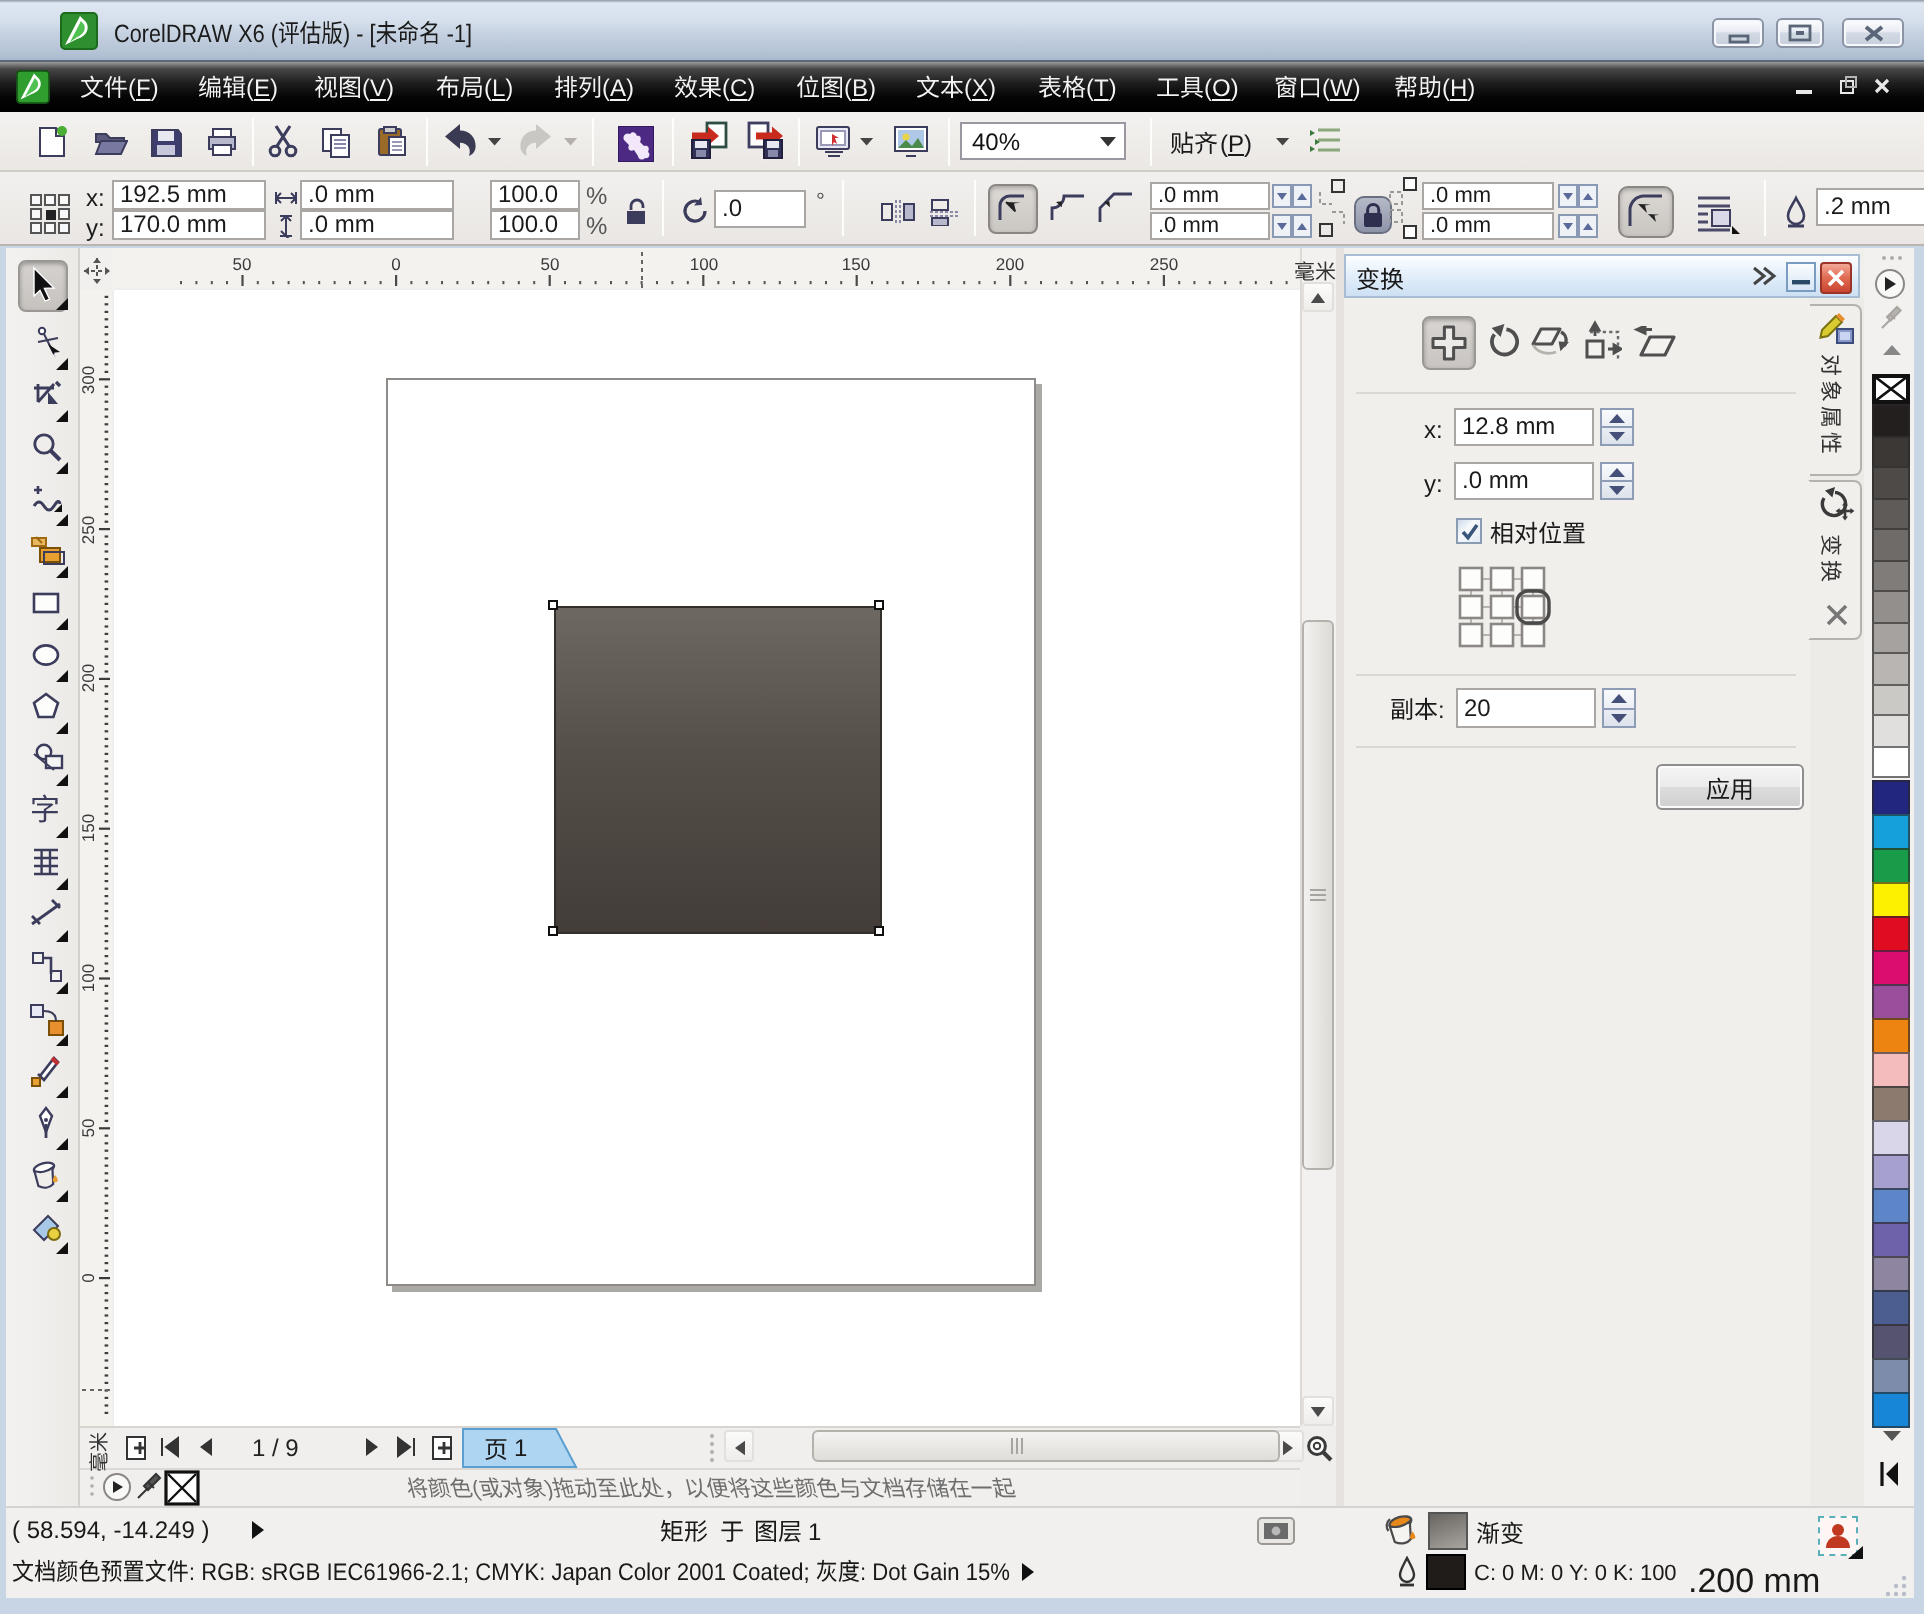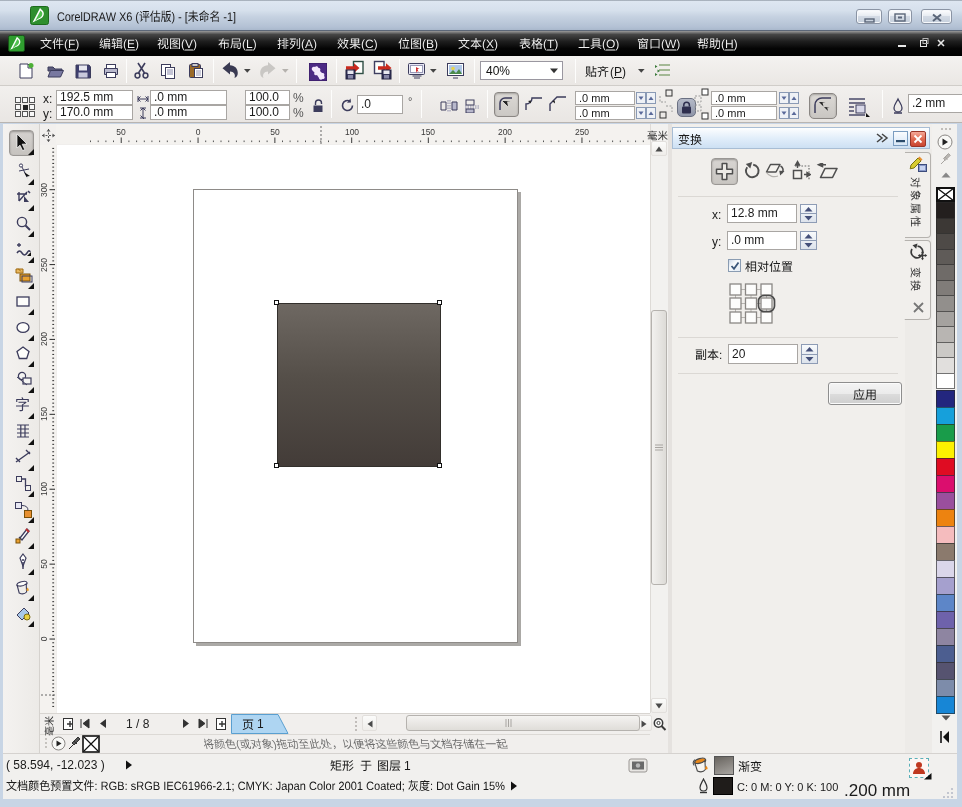--- a/index.html
+++ b/index.html
@@ -762,21 +762,21 @@
 <svg class="abs" style="left:182px;top:718px" width="10" height="11" viewBox="0 0 10 11">
     <path d="M1 1 L7 5.5 L1 10 Z" fill="#333"></path>
   </svg>
 <svg class="abs" style="left:198px;top:718px" width="11" height="11" viewBox="0 0 11 11">
     <path d="M9 1 v9 M1 1 L7 5.5 L1 10 Z" fill="#333" stroke="#333"></path>
   </svg>
 <svg class="abs" style="left:213px;top:716px" width="14" height="15" viewBox="0 0 14 15">
     <rect x="3.5" y="2.5" width="9" height="11" fill="#fff" stroke="#333"></rect>
     <path d="M6 8 h6 M9 5 v6" stroke="#333" stroke-width="1.4"></path>
   </svg>
-<div class="abs" style="left:126px;top:717px;font-size:12px;color:#222">1 / 8</div>
+<div class="abs" style="left:126px;top:717px;font-size:12px;color:#222">1 / 9</div>
 <svg class="abs" style="left:231px;top:714px" width="60" height="20" viewBox="0 0 60 20">
     <path d="M0.5 0.5 H47 L57 19.5 H0.5 Z" fill="#aed5f2" stroke="#5a9fd0"></path>
   </svg>
 <svg style="position:absolute;left:242px;top:717px;" width="16" height="16" viewBox="0 -12 16 16">
     <path d="M5.6 -5.5V-3.4C5.6 -2.1 5.1 -0.7 0.6 0.2C0.8 0.4 1 0.8 1.2 1C5.8 -0 6.5 -1.7 6.5 -3.4V-5.5ZM6.5 -1.3C7.9 -0.7 9.7 0.3 10.6 1L11.2 0.3C10.2 -0.4 8.4 -1.3 7.1 -1.9ZM2.1 -7.1V-1.5H3V-6.3H9.1V-1.6H10.1V-7.1H5.7C6 -7.6 6.2 -8.1 6.4 -8.6H11.2V-9.4H0.9V-8.6H5.4C5.2 -8.1 5 -7.6 4.8 -7.1Z" fill="#1a1a1a"></path>
   </svg>
 <div class="abs" style="left:257px;top:717px;font-size:12px;color:#1a1a1a">1</div>
 <svg class="abs" style="left:353px;top:716px" width="6" height="16" viewBox="0 0 6 16">
     <circle cx="3" cy="2" r="1" fill="#b0ada9"></circle>
     <circle cx="3" cy="6" r="1" fill="#b0ada9"></circle>
@@ -1000,21 +1000,21 @@
 <div class="abs" style="left:936px;top:679px;width:19px;height:18px;background:#7d8caa;border:1px solid rgba(40,40,40,.65)"></div>
 <div class="abs" style="left:936px;top:696px;width:19px;height:18px;background:#1786d6;border:1px solid rgba(40,40,40,.65)"></div>
 <svg class="abs" style="left:941px;top:715px" width="10" height="6" viewBox="0 0 10 6">
     <path d="M5 5.5 L9.5 0.5 H0.5 Z" fill="#555"></path>
   </svg>
 <svg class="abs" style="left:938px;top:729px" width="14" height="16" viewBox="0 0 14 16">
     <path d="M3 2 v12" stroke="#111" stroke-width="1.6"></path>
     <path d="M11 2 L5 8 L11 14 Z" fill="#111"></path>
   </svg>
 <div class="abs" style="left:3px;top:753px;width:954px;height:46px;background:#f1f0ee;border-top:1px solid #d5d2cf"></div>
-<div class="abs" style="left:6px;top:758px;font-size:12px;color:#1a1a1a">( 58.594, -12.023 )</div>
+<div class="abs" style="left:6px;top:758px;font-size:12px;color:#1a1a1a">( 58.594, -14.249 )</div>
 <svg class="abs" style="left:125px;top:760px" width="8" height="10" viewBox="0 0 8 10">
     <path d="M1 0.5 L7 5 L1 9.5 Z" fill="#111"></path>
   </svg>
 <svg style="position:absolute;left:330px;top:758px;" width="28" height="16" viewBox="0 -12 28 16">
     <path d="M6.7 -5.9H9.8V-3.6H6.7ZM11.2 -9.5H5.8V0.5H11.4V-0.4H6.7V-2.7H10.6V-6.7H6.7V-8.6H11.2ZM1.7 -10.1C1.5 -8.6 1.1 -7.1 0.5 -6.1C0.7 -6 1.1 -5.8 1.2 -5.7C1.6 -6.2 1.8 -6.9 2 -7.6H2.8V-5.7L2.8 -5.2H0.7V-4.3H2.7C2.6 -2.7 2 -1 0.4 0.3C0.6 0.4 0.9 0.7 1.1 0.9C2.2 -0 2.9 -1.2 3.2 -2.5C3.8 -1.8 4.5 -0.8 4.8 -0.3L5.4 -1C5.1 -1.4 3.9 -2.9 3.4 -3.3C3.5 -3.7 3.6 -4 3.6 -4.3H5.4V-5.2H3.6L3.7 -5.7V-7.6H5.1V-8.5H2.3C2.4 -8.9 2.5 -9.4 2.5 -9.9Z M22.2 -9.9C21.4 -8.9 20 -7.9 18.9 -7.3C19.1 -7.2 19.4 -6.9 19.5 -6.7C20.8 -7.4 22.1 -8.4 23 -9.5ZM22.5 -6.6C21.7 -5.5 20.2 -4.5 19 -3.8C19.2 -3.6 19.5 -3.4 19.7 -3.2C20.9 -3.9 22.4 -5.1 23.3 -6.2ZM22.8 -3.3C21.9 -1.8 20.2 -0.5 18.4 0.2C18.6 0.4 18.9 0.7 19 0.9C20.9 0.1 22.6 -1.3 23.6 -3ZM16.8 -8.5V-5.4H14.9V-8.5ZM12.5 -5.4V-4.5H14.1C14 -2.8 13.7 -1 12.4 0.4C12.7 0.6 13 0.8 13.1 1C14.6 -0.5 14.9 -2.5 14.9 -4.5H16.8V0.9H17.7V-4.5H19V-5.4H17.7V-8.5H18.9V-9.3H12.7V-8.5H14.1V-5.4Z" fill="#1a1a1a"></path>
   </svg>
 <svg style="position:absolute;left:360px;top:758px;" width="16" height="16" viewBox="0 -12 16 16">
     <path d="M1.5 -9.2V-8.3H5.6V-5.3H0.7V-4.4H5.6V-0.4C5.6 -0.1 5.5 -0 5.3 -0C5 -0 4.1 -0 3.1 -0C3.3 0.2 3.4 0.6 3.5 0.9C4.7 0.9 5.5 0.9 6 0.7C6.4 0.6 6.6 0.3 6.6 -0.4V-4.4H11.4V-5.3H6.6V-8.3H10.5V-9.2Z" fill="#1a1a1a"></path>
   </svg>
 <svg style="position:absolute;left:377px;top:758px;" width="28" height="16" viewBox="0 -12 28 16">

